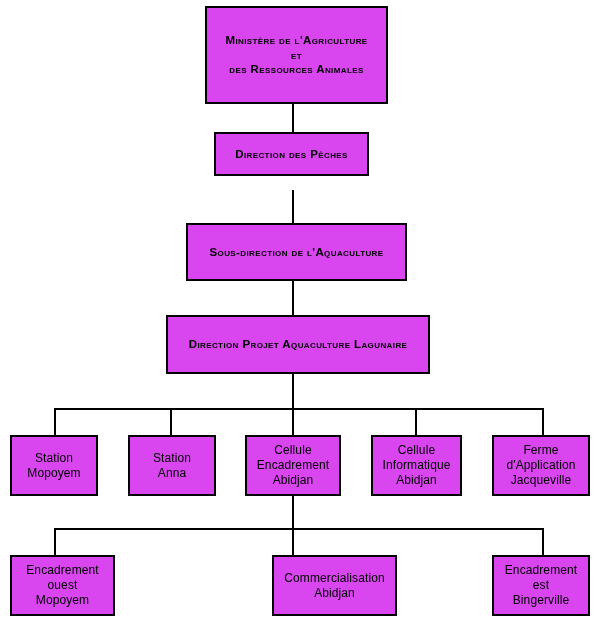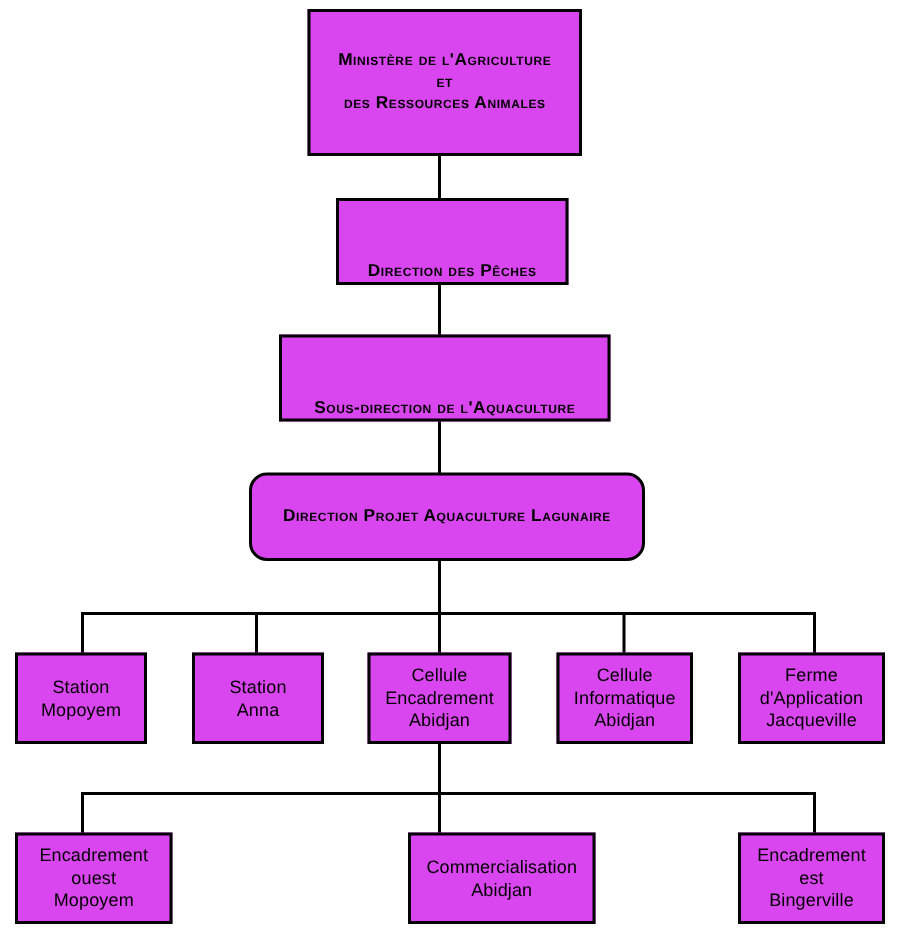--- a/index.html
+++ b/index.html
@@ -85,29 +85,29 @@
   <div class="connector v" style="left:54px; top:528px; height:28px;"></div>
   <div class="connector v" style="left:292px; top:528px; height:28px;"></div>
   <div class="connector v" style="left:542px; top:528px; height:28px;"></div>
 
   <div class="org-box tier-top" style="left:205px; top:6px; width:183px; height:98px;">
     <span class="box-label">Ministère de l'Agriculture
 et
 des Ressources Animales</span>
   </div>
 
-  <div class="org-box tier-top" style="left:224px; top:132px; width:155px; height:58px;align-items:flex-end;">
+  <div class="org-box tier-top" style="left:214px; top:132px; width:155px; height:44px;">
     <span class="box-label">Direction des Pêches</span>
   </div>
 
-  <div class="org-box tier-top" style="left:186px; top:223px; width:221px; height:58px;align-items:flex-end;">
+  <div class="org-box tier-top" style="left:186px; top:223px; width:221px; height:58px;">
     <span class="box-label">Sous-direction de l'Aquaculture</span>
   </div>
 
-  <div class="org-box tier-top" style="left:166px; top:315px; width:264px; height:59px;border-radius:12px;">
+  <div class="org-box tier-top" style="left:166px; top:315px; width:264px; height:59px;">
     <span class="box-label">Direction Projet Aquaculture Lagunaire</span>
   </div>
 
   <div class="org-box tier-leaf" style="left:10px; top:435px; width:88px; height:61px;">
     <span class="box-label">Station
 Mopoyem</span>
   </div>
 
   <div class="org-box tier-leaf" style="left:128px; top:435px; width:88px; height:61px;">
     <span class="box-label">Station

